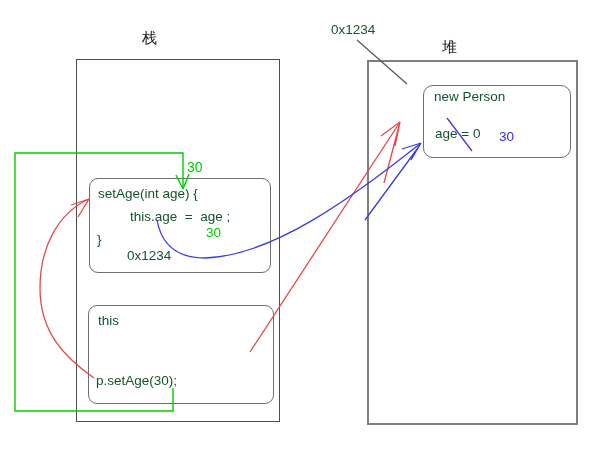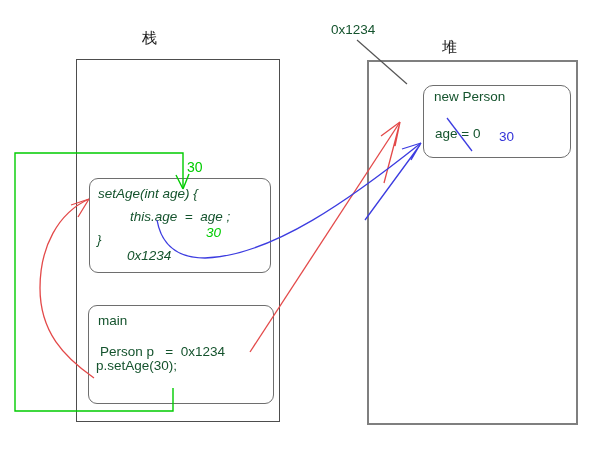--- a/index.html
+++ b/index.html
@@ -33,32 +33,31 @@
   <div class="txt cjk abs" style="left:442px;top:39px;">堆</div>
 
   <div class="txt abs" style="left:331px;top:22px;">0x1234</div>
 
   <div class="node" style="left:399px;top:85px;width:146px;height:71px;margin-left:24px;">
     <div class="txt" style="left:10px;top:3px;">new Person</div>
     <div class="txt" style="left:11px;top:40px;text-align:right;">age = 0</div>
     <div class="txt blue" style="left:75px;top:43px;">30</div>
   </div>
 
-  <div class="node" style="left:89px;top:178px;width:180px;height:93px;border-radius:9px;font-style:italic;">
+  <div class="node" style="left:89px;top:178px;width:180px;height:93px;border-radius:9px;">
     <div class="txt" style="left:8px;top:7px;">setAge(int age) {</div>
     <div class="txt" style="left:40px;top:30px;text-align:center;">this.age  =  age ;</div>
     <div class="txt green" style="left:116px;top:46px;">30</div>
     <div class="txt" style="left:7px;top:53px;">}</div>
     <div class="txt" style="left:37px;top:69px;">0x1234</div>
   </div>
 
   <div class="node" style="left:88px;top:305px;width:184px;height:97px;border-radius:9px;">
-    <div class="txt" style="left:9px;top:7px;">main</div>
-    <div class="txt" style="left:11px;top:38px;">Person p   =  0x1234</div>
-    <div class="txt" style="left:7px;top:52px;">p.setAge(30);</div>
+    <div class="txt" style="left:9px;top:7px;">this</div>
+    <div class="txt" style="left:7px;top:67px;">p.setAge(30);</div>
   </div>
 
   <div class="txt green" style="left:187px;top:159px;font-size:14px;">30</div>
 
   <svg class="overlay" width="605" height="456" viewBox="0 0 605 456">
 
     <path d="M357,40 L407,84" fill="none" stroke-width="1.2" stroke="#555555"></path>
 
     <g fill="none" stroke-width="1.4">
       <path d="M173,388 L173,411 L15,411 L15,153 L183,153 L183,188" stroke="#00cc00"></path>

